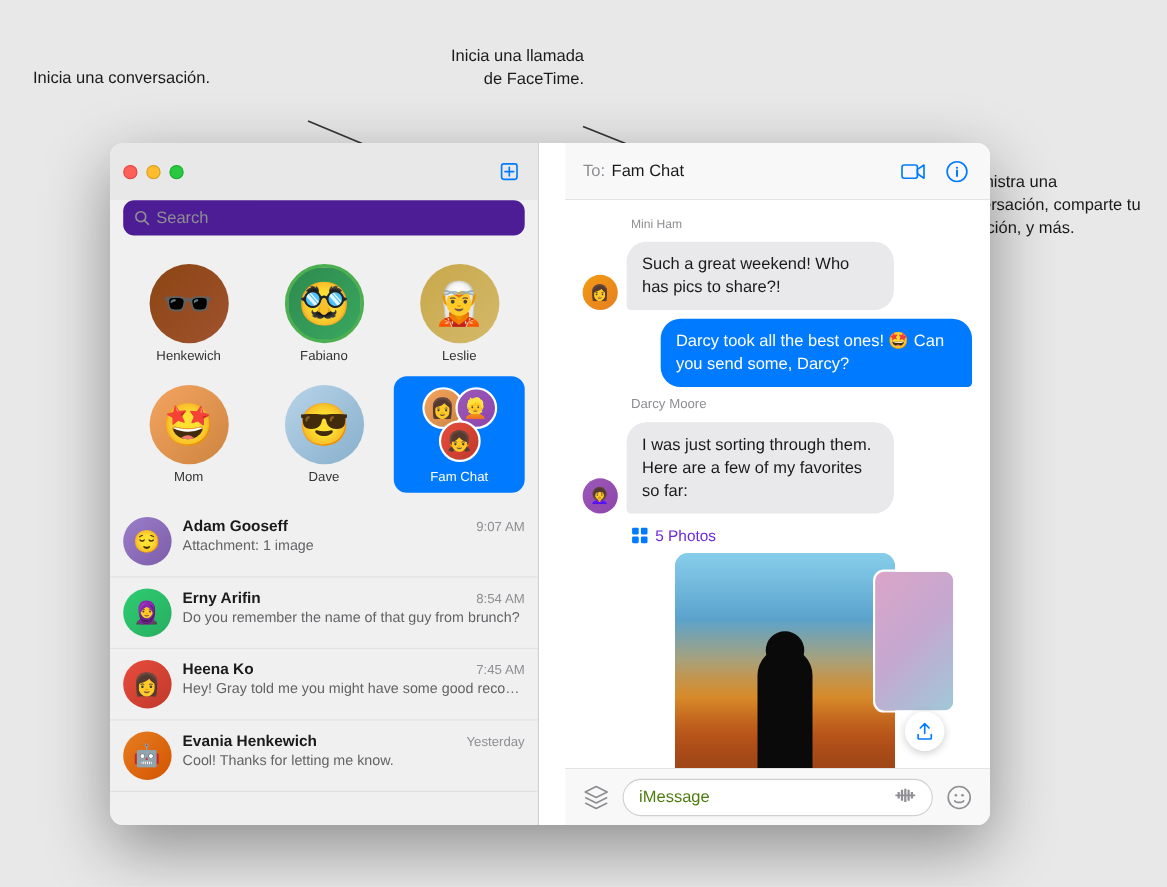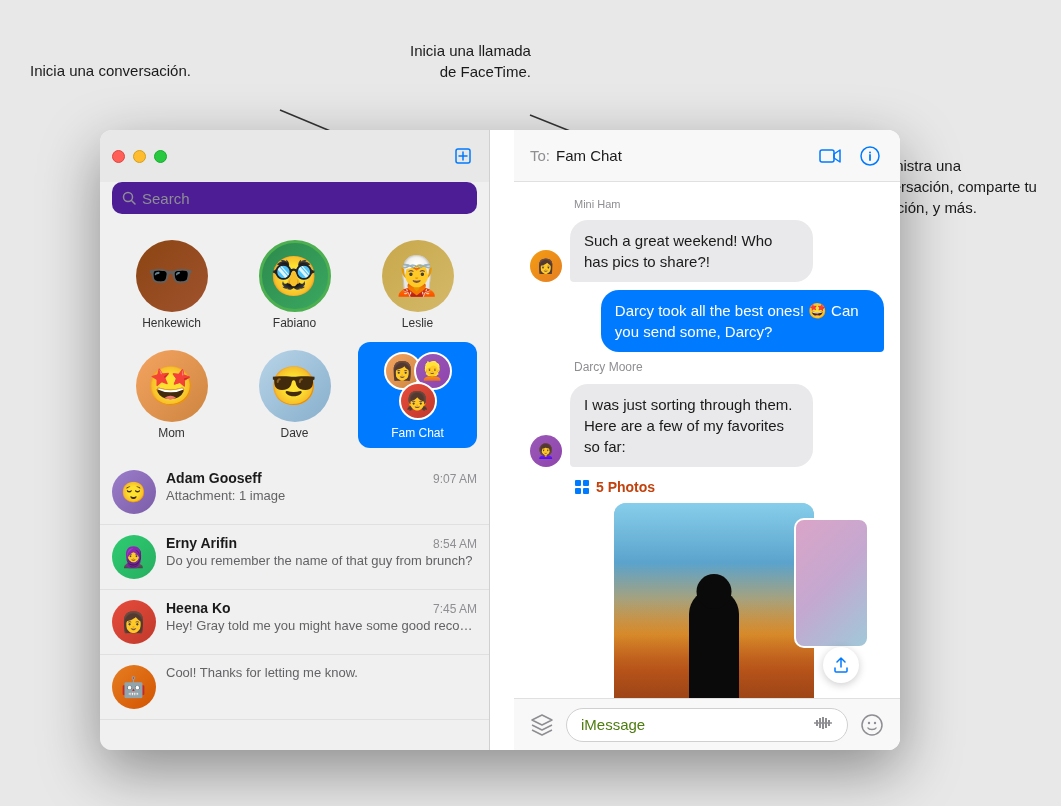--- a/index.html
+++ b/index.html
@@ -632,20 +632,24 @@
             <span class="conv-name">Heena Ko</span>
             <span class="conv-time">7:45 AM</span>
           </div>
           <div class="conv-preview">Hey! Gray told me you might have some good recommendations for our...</div>
         </div>
       </div>
 
       <div class="conv-item">
         <div class="conv-avatar" style="background:linear-gradient(135deg,#e67e22,#d35400);">🤖</div>
         <div class="conv-info">
+          <div class="conv-header">
+            <span class="conv-name">Evania Henkewich</span>
+            <span class="conv-time">Yesterday</span>
+          </div>
           <div class="conv-preview">Cool! Thanks for letting me know.</div>
         </div>
       </div>
 
     </div>
   </div>
 
   <div class="chat-area">
 
     <div class="chat-header">
@@ -693,21 +697,21 @@
       </div>
 
       <div class="photos-attachment">
         <div class="photos-header">
           <svg width="16" height="16" viewBox="0 0 16 16" fill="none">
             <rect x="1" y="1" width="6" height="6" rx="1" fill="#007aff"></rect>
             <rect x="9" y="1" width="6" height="6" rx="1" fill="#007aff"></rect>
             <rect x="1" y="9" width="6" height="6" rx="1" fill="#007aff"></rect>
             <rect x="9" y="9" width="6" height="6" rx="1" fill="#007aff"></rect>
           </svg>
-          <span style="color:#c2410c;font-size:14px;font-weight:700;">5 Photos</span>
+          <span style="color:#6d28d9;font-size:14px;font-weight:400;">5 Photos</span>
         </div>
         <div class="photo-grid-row" style="position:relative;">
           <div class="msg-avatar" style="background:transparent;width:32px;flex-shrink:0;"></div>
           <div style="position:relative;">
             <div class="photo-main">
               <div class="photo-silhouette">
 
                 <div style="position:absolute;bottom:0;left:0;right:0;height:60%;background:linear-gradient(180deg,transparent,#8B4513);"></div>
 
                 <div style="position:absolute;bottom:10%;left:50%;transform:translateX(-50%);width:50px;height:130px;background:#0a0a0a;border-radius:25px 25px 0 0;"></div>

